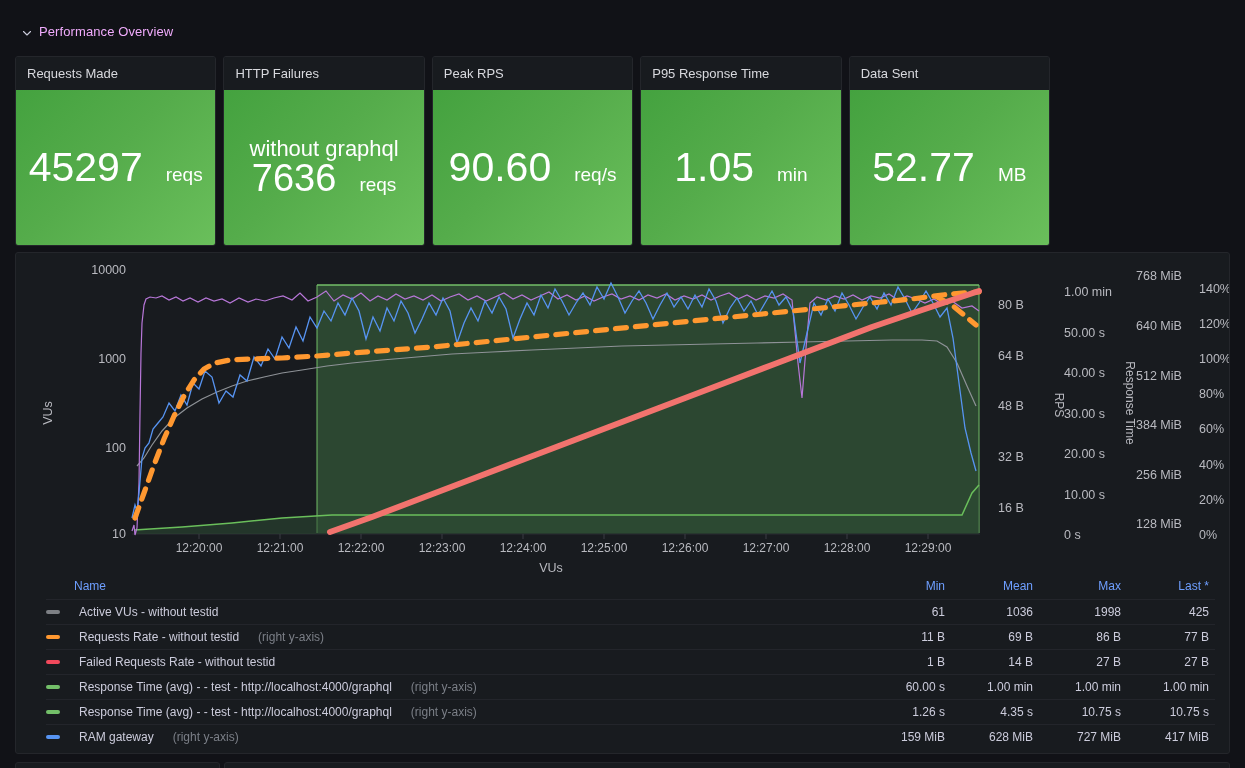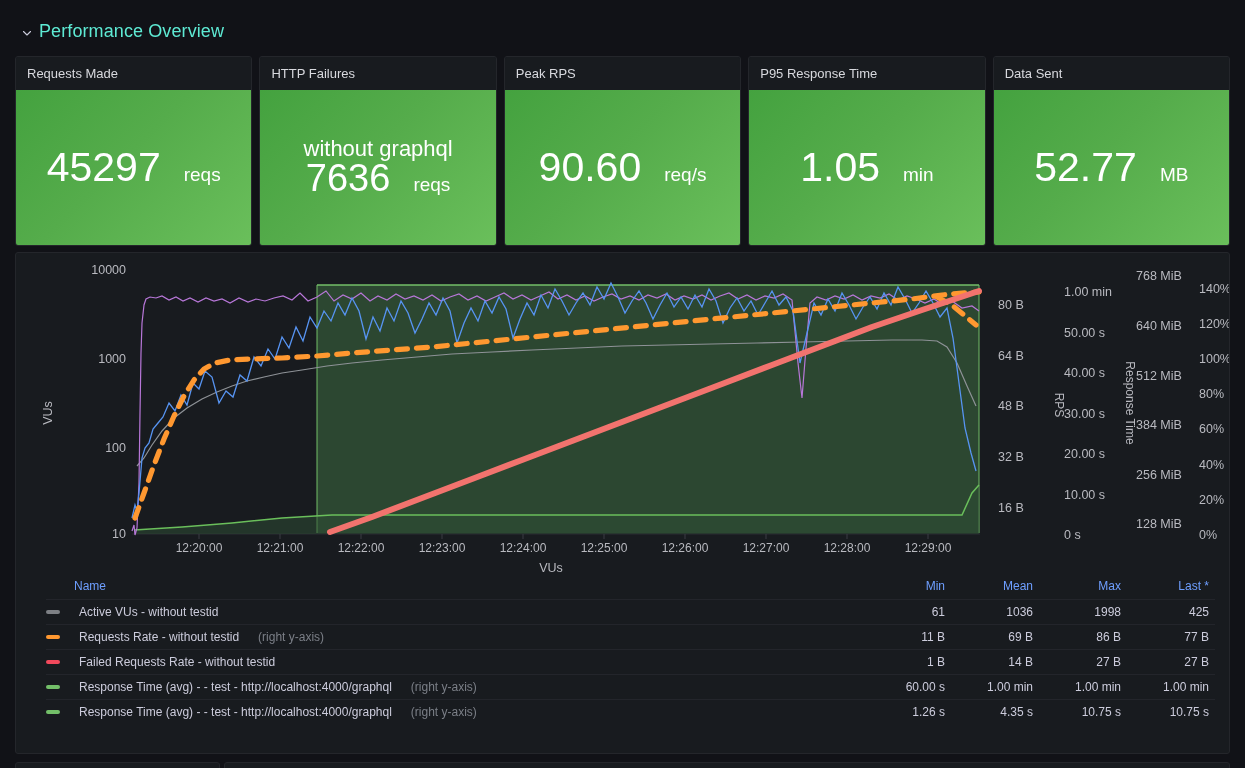--- a/index.html
+++ b/index.html
@@ -15,27 +15,27 @@
     position: absolute; left: 22px; top: 19px;
     display: flex; align-items: center; gap: 7px;
     height: 24px;
   }
   .chev {
     width: 10px; height: 10px; position: relative; top: 2px;
     color: #ccccdc;
   }
   .chev svg { display: block; }
   .row-title {
-    font-size: 18px; color: #5eead4; letter-spacing: .1px;
+    font-size: 13px; color: #f0abfc; letter-spacing: .1px;
   }
 
   
   .stats {
     position: absolute; left: 15px; top: 56px;
-    width: 1215px; height: 190px;
+    width: 1035px; height: 190px;
     display: flex; gap: 7px;
   }
   .stat {
     flex: 1 1 0;
     background: #181b1f;
     border: 1px solid #24262b;
     border-radius: 3px;
     display: flex; flex-direction: column;
     overflow: hidden;
   }
@@ -360,20 +360,33 @@
               <span class="swatch" style="background:#73bf69"></span>
               <span class="lbl">Response Time (avg) - - test - http://localhost:4000/graphql</span>
               <span class="sub">(right y-axis)</span>
             </span>
           </td>
           <td>1.26 s</td>
           <td>4.35 s</td>
           <td>10.75 s</td>
           <td>10.75 s</td>
         </tr>
+        <tr>
+          <td class="nm">
+            <span class="nm-inner">
+              <span class="swatch" style="background:#5794f2"></span>
+              <span class="lbl">RAM gateway</span>
+              <span class="sub">(right y-axis)</span>
+            </span>
+          </td>
+          <td>159 MiB</td>
+          <td>628 MiB</td>
+          <td>727 MiB</td>
+          <td>417 MiB</td>
+        </tr>
       </tbody>
     </table>
   </div>
 
 </div>
 
 <div style="position:absolute;left:15px;top:762px;width:205px;height:14px;background:#181b1f;border:1px solid #24262b;border-radius:3px;"></div>
 <div style="position:absolute;left:224px;top:762px;width:1006px;height:14px;background:#181b1f;border:1px solid #24262b;border-radius:3px;"></div>
 
 </body></html>

